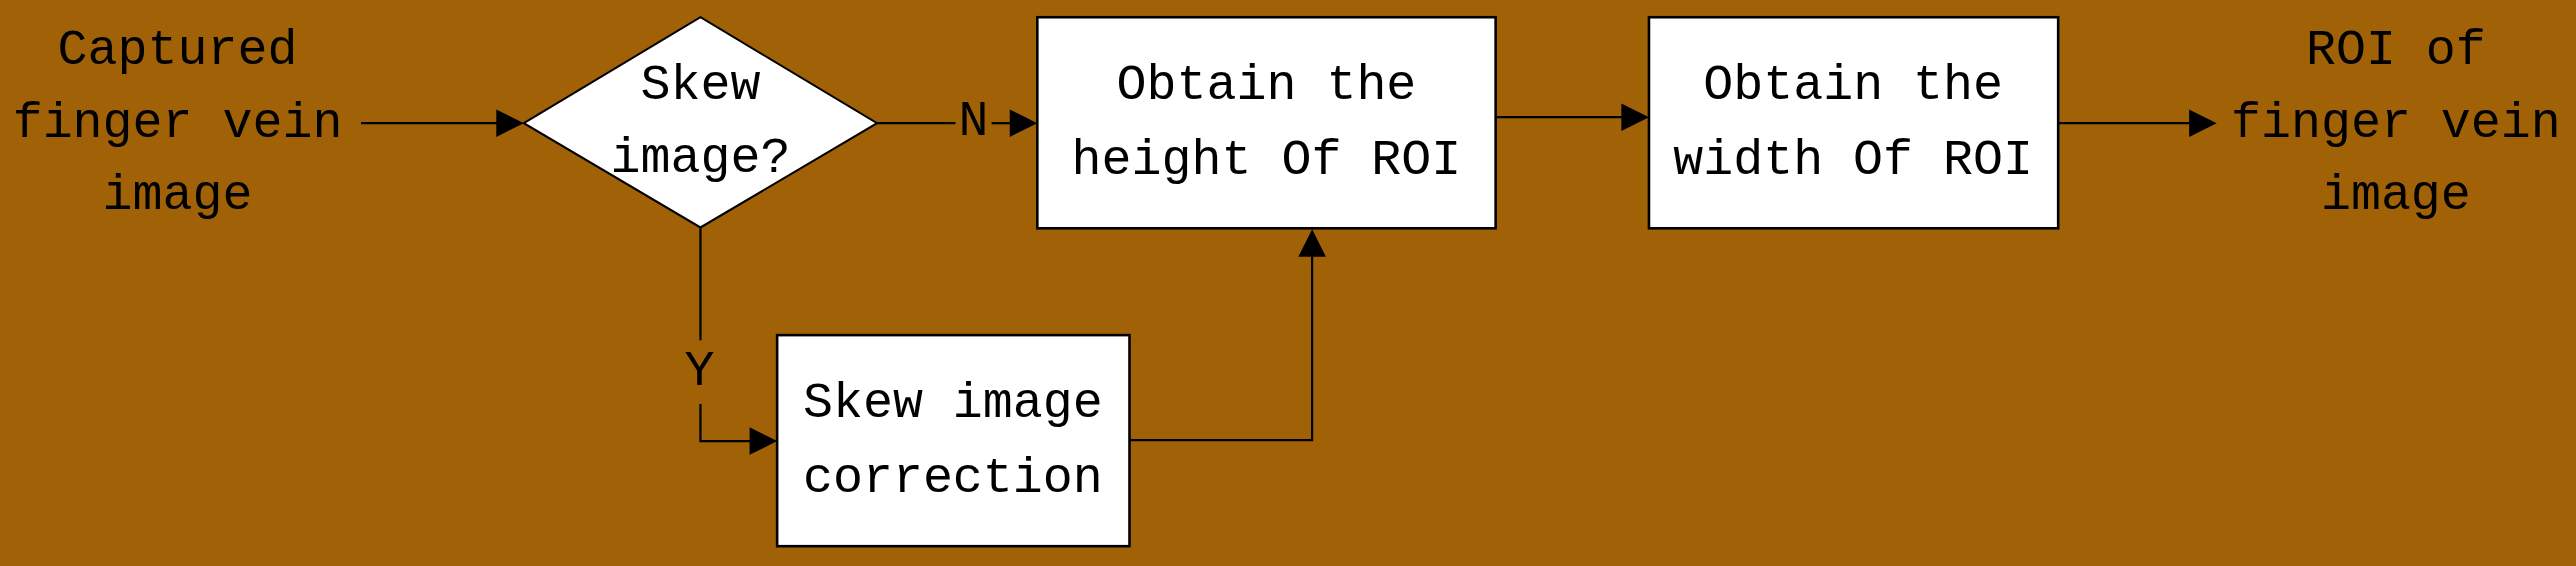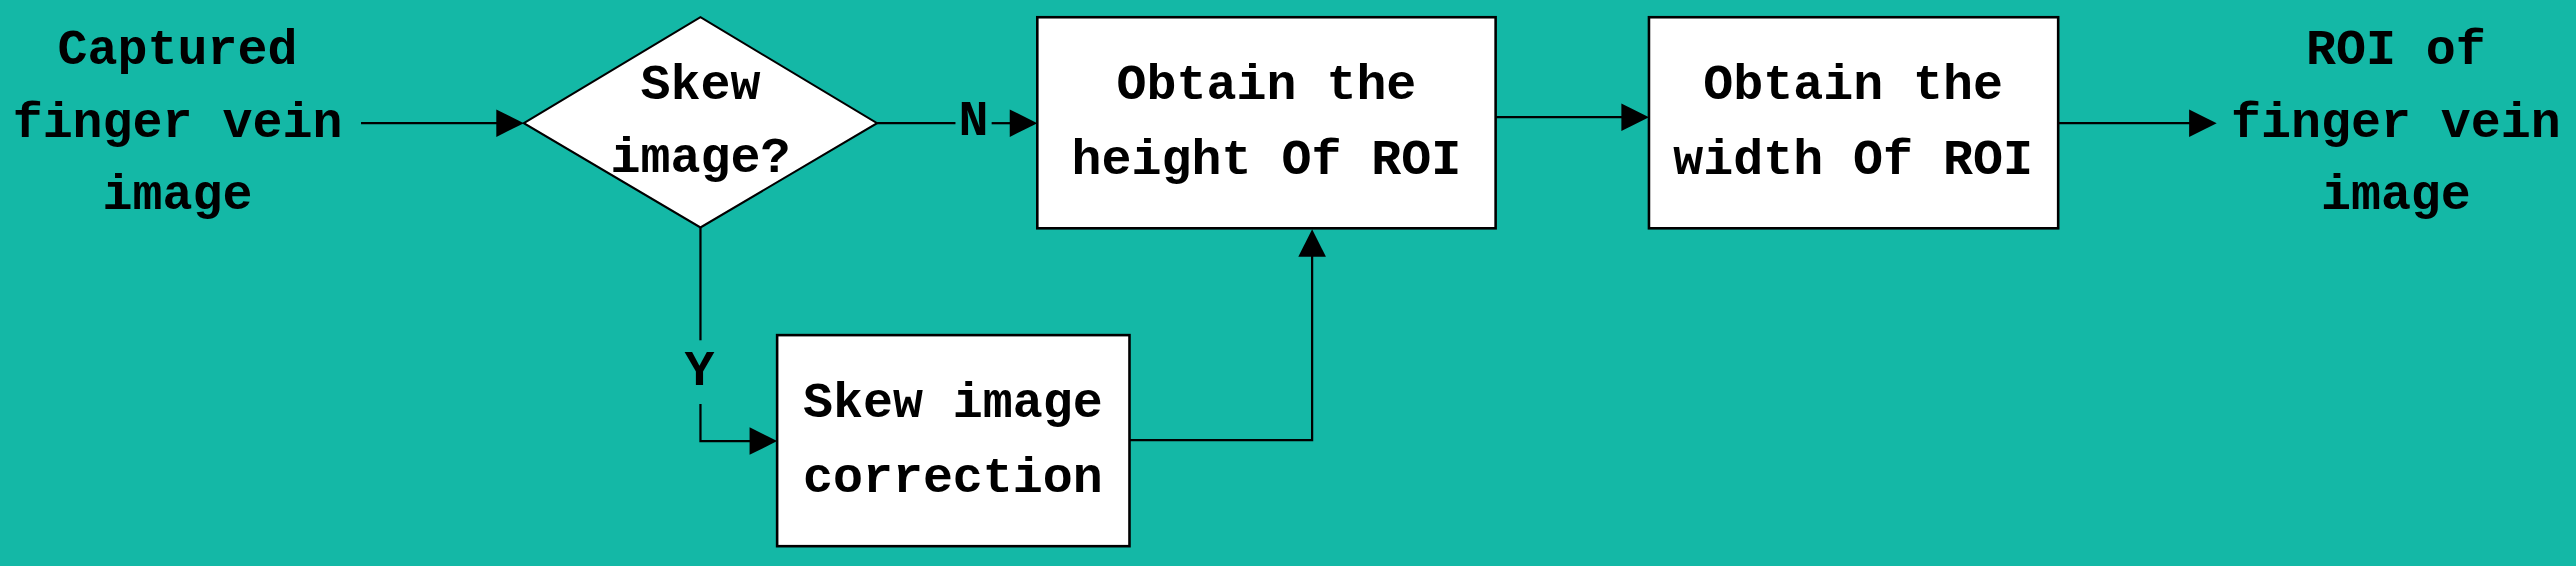--- a/index.html
+++ b/index.html
@@ -4,23 +4,22 @@
 <style>
   html, body {
     margin: 0;
     padding: 0;
     background: #ffffff;
   }
   .stage {
     position: relative;
     width: 2576px;
     height: 566px;
-    background: #14b8a6;
+    background: #a16207;
     overflow: hidden;
-    font-weight: bold;
   }
   svg.flowchart {
     display: block;
     width: 2576px;
     height: 566px;
     font-family: "Liberation Mono", "DejaVu Sans Mono", monospace;
   }
   svg.flowchart text {
     font-size: 58px;
     fill: currentColor;

